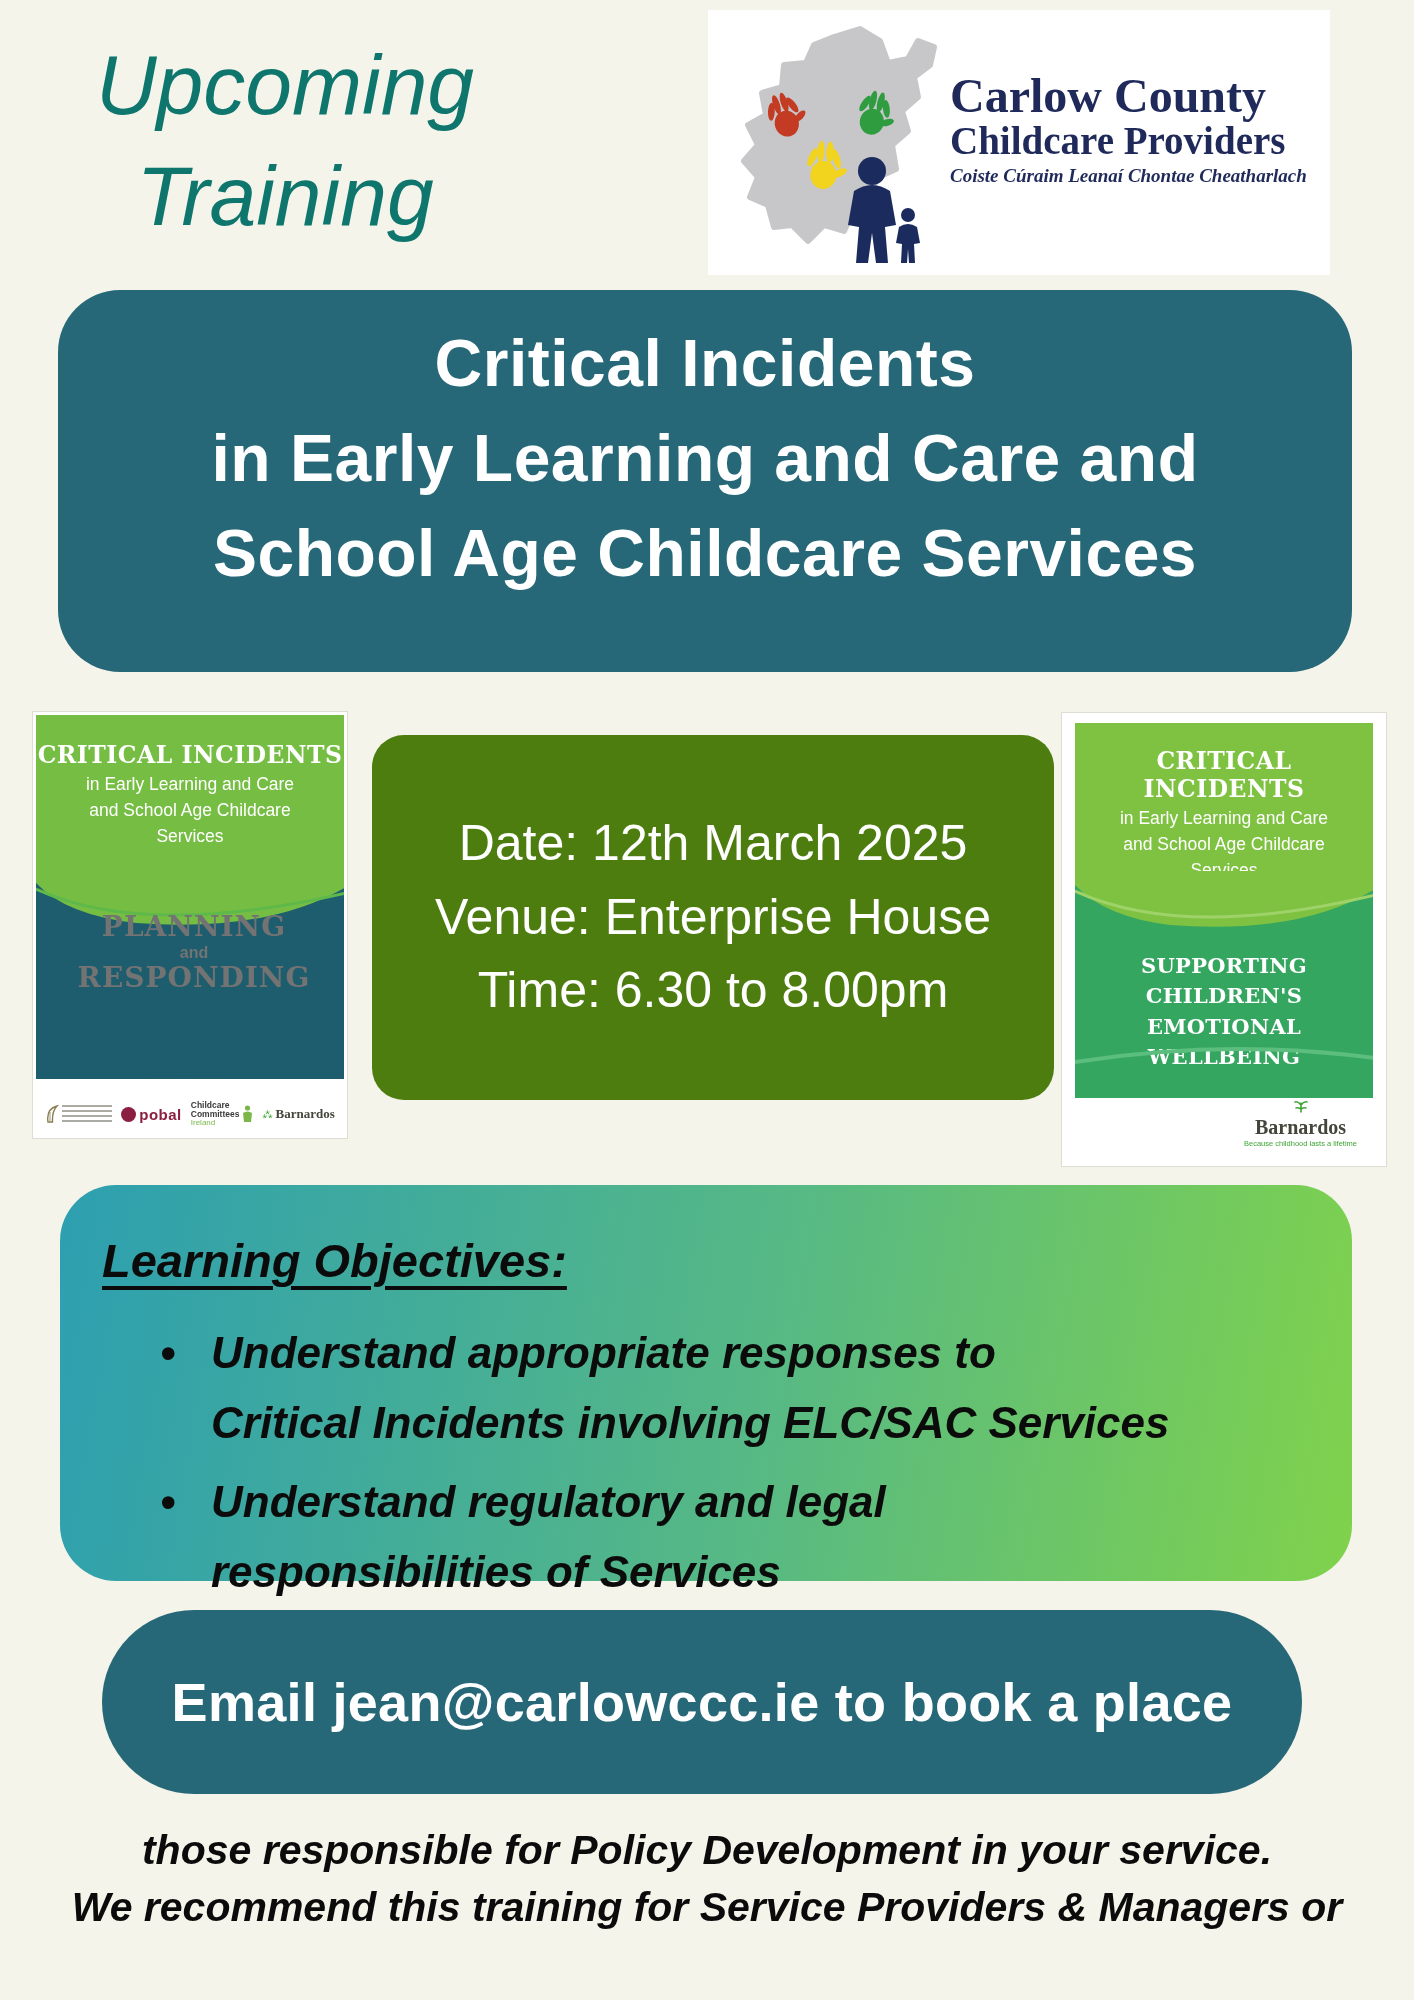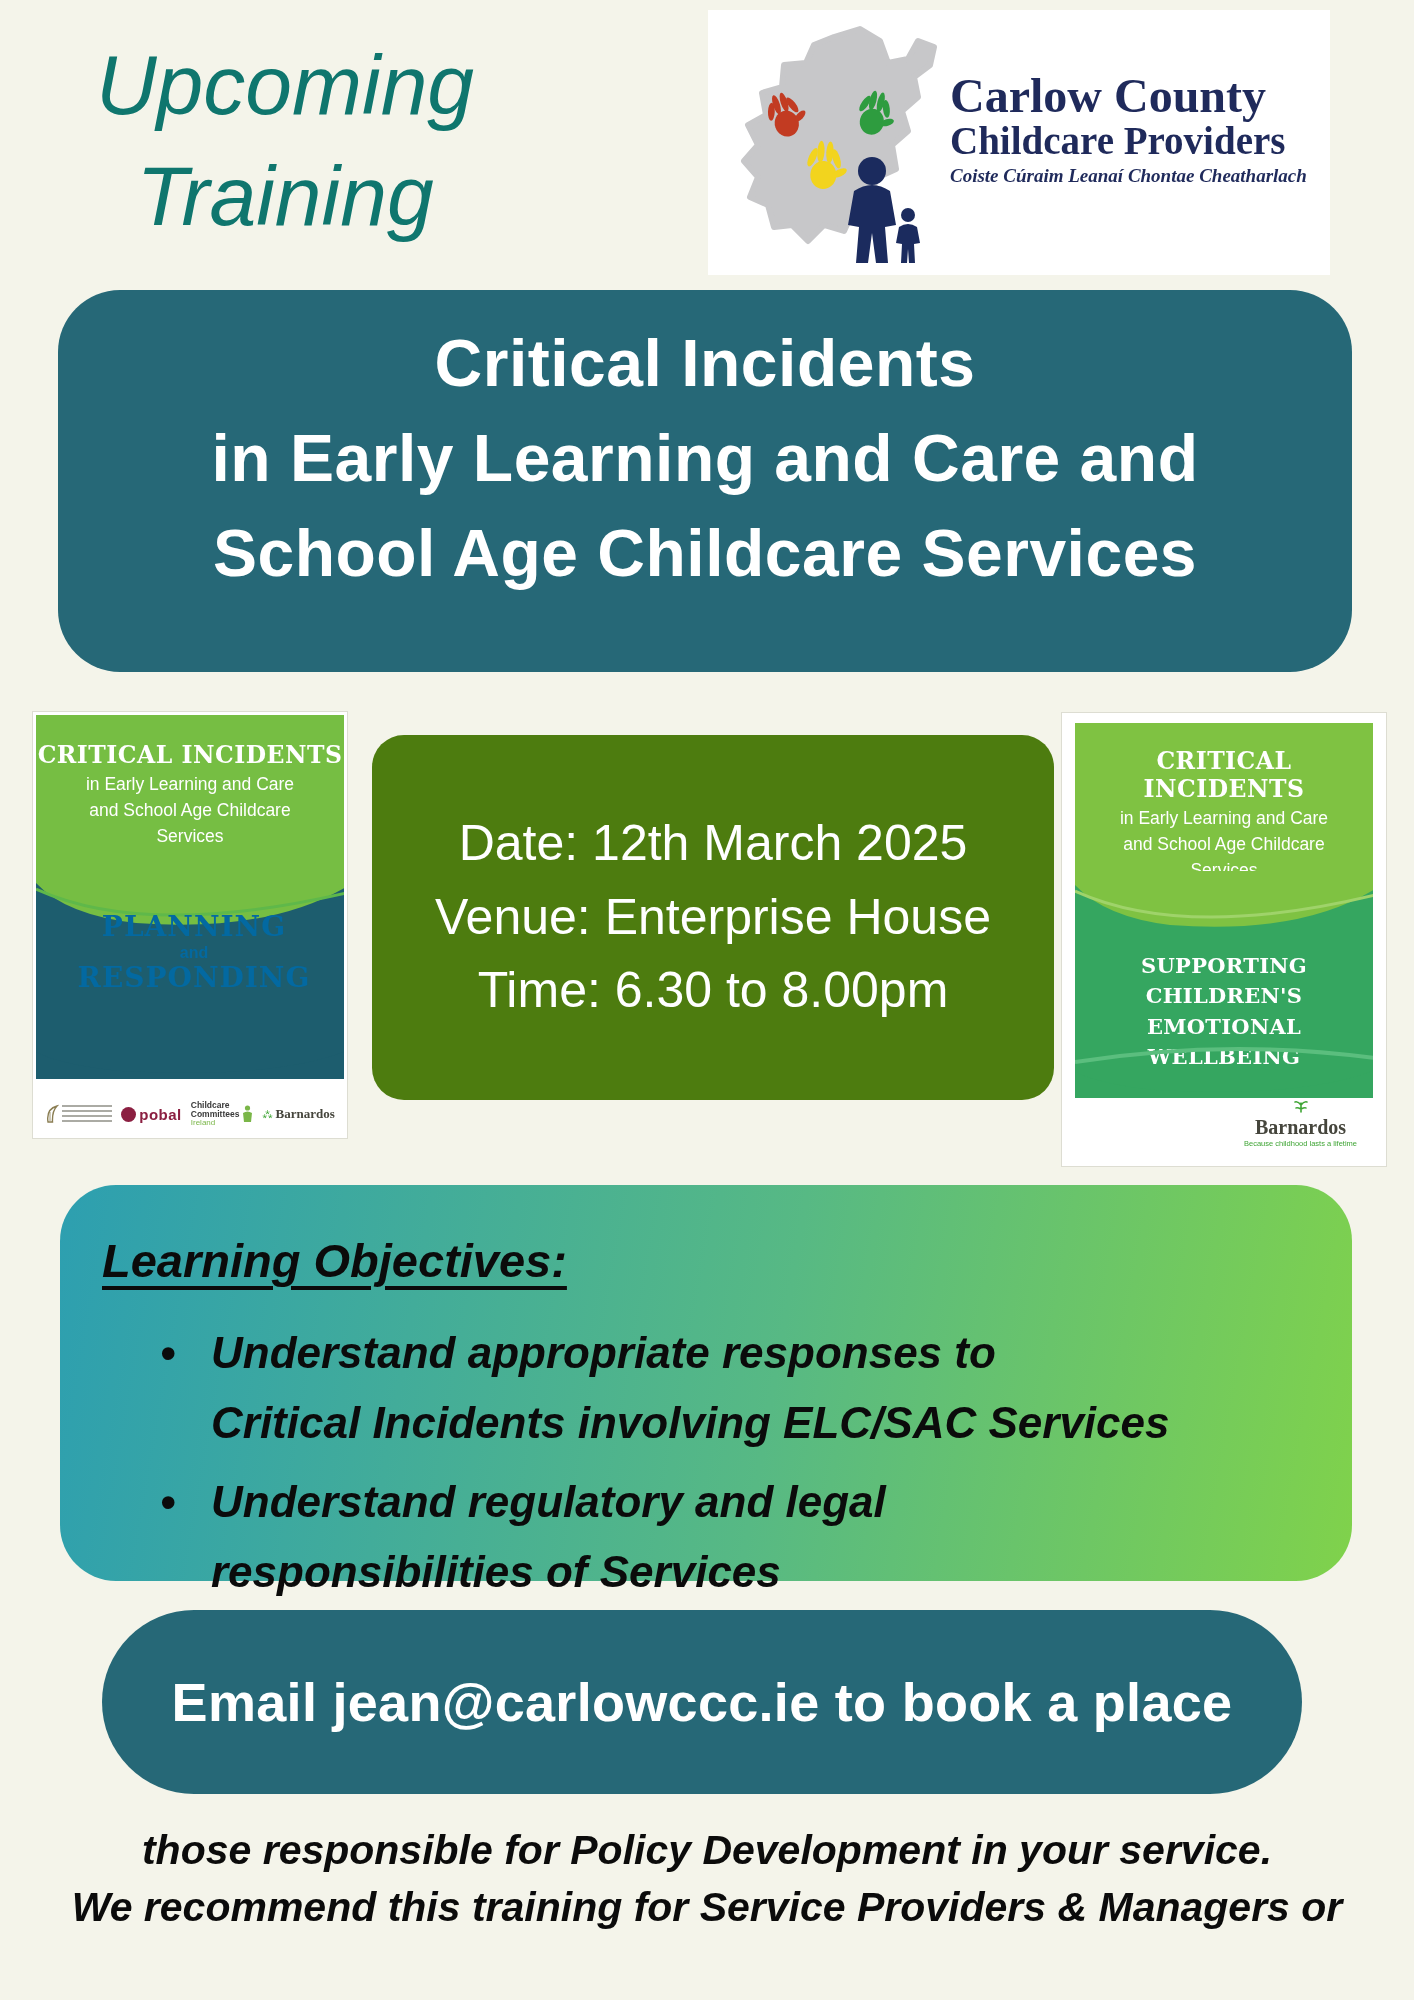--- a/index.html
+++ b/index.html
@@ -42,21 +42,21 @@
   .slab { font-family:"DejaVu Serif", serif; font-weight:700; }
 
   
   .cover-left { left:32px; top:711px; width:316px; height:428px; }
   .cover-left .cover-art { inset:3px; }
   .cl-green { position:absolute; left:0; right:0; top:0; height:152px; background:#76BE43; }
   .cl-teal  { position:absolute; left:0; right:0; top:152px; bottom:0; background:#1D5D6E; }
   .cl-curve { position:absolute; left:0; right:0; top:152px; height:72px; }
   .cl-head { padding-top:26px; text-align:center; font-size:23.5px; color:#fff; letter-spacing:.5px; }
   .cl-sub  { text-align:center; font-size:17.5px; line-height:1.26; color:#fff; margin-top:4px; }
-  .cl-label { position:absolute; left:0; right:0; top:196px; text-align:center; color:#0369a1;padding-left:8px; }
+  .cl-label { position:absolute; left:0; right:0; top:196px; text-align:center; color:#737373;padding-left:8px; }
   .cl-label .big { font-size:28px; letter-spacing:1px; line-height:1.15; }
   .cl-label .small { font-size:16px; font-family:"Liberation Sans",sans-serif; line-height:1.2; }
   .cl-white { position:absolute; left:0; right:0; bottom:0; height:56px; background:#fff; }
   .cl-white-curve { position:absolute; left:0; right:0; bottom:56px; height:36px; }
   .partners { position:absolute; left:0; right:0; bottom:7px; display:flex; justify-content:center; align-items:center; gap:9px; }
   .p-item { display:flex; align-items:center; gap:3px; }
   .txtbars { width:50px; height:18px; background:repeating-linear-gradient(#9c9c94 0 1.5px, transparent 1.5px 5px); opacity:.85; }
   .pobal-dot { width:15px; height:15px; border-radius:50%; background:#8B1F41; flex:none; }
   .pobal-word { color:#8B1F41; font-weight:700; font-size:15px; letter-spacing:.5px; }
   .cc-stack { text-align:left; font-weight:700; font-size:8.5px; line-height:1.1; color:#3a3a3a; }

